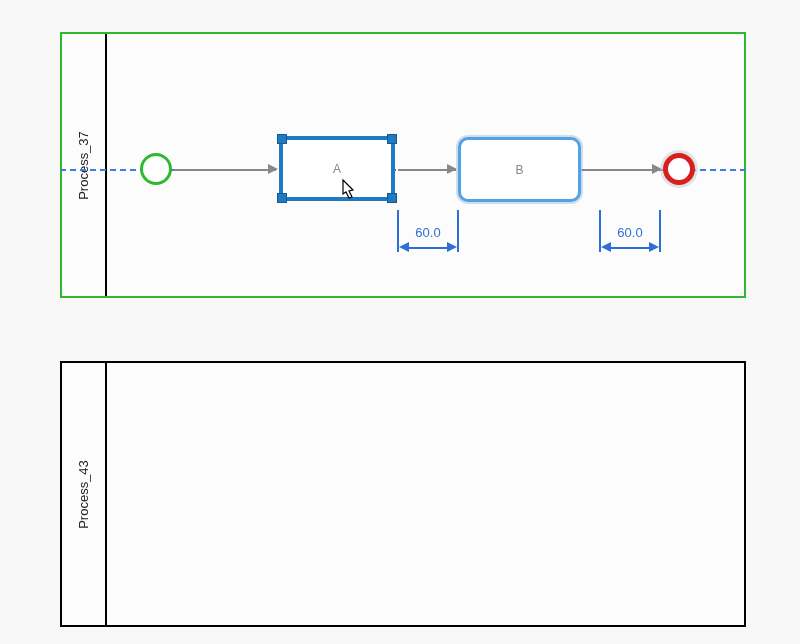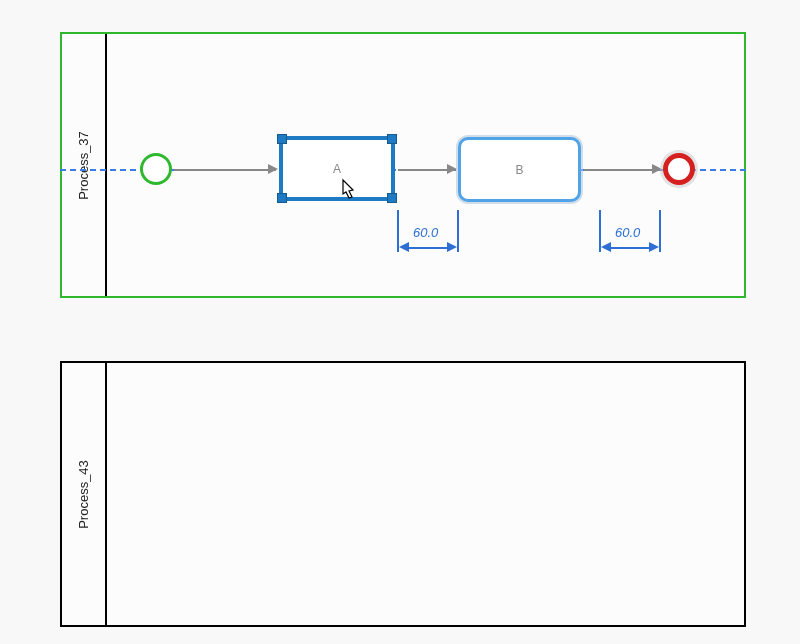--- a/index.html
+++ b/index.html
@@ -118,21 +118,21 @@
   .measure-tick {
     position: absolute;
     width: 0;
     height: 42px;
     border-left: 2px solid #2d6fd4;
   }
   .measure-label {
     position: absolute;
     font-size: 13px;
     color: #2d6fd4;
-    font-style: italic;
+    text-align: center;
   }
   .cursor-icon {
     position: absolute;
     width: 22px;
     height: 24px;
     pointer-events: none;
   }
 </style>
 </head>
 <body>

